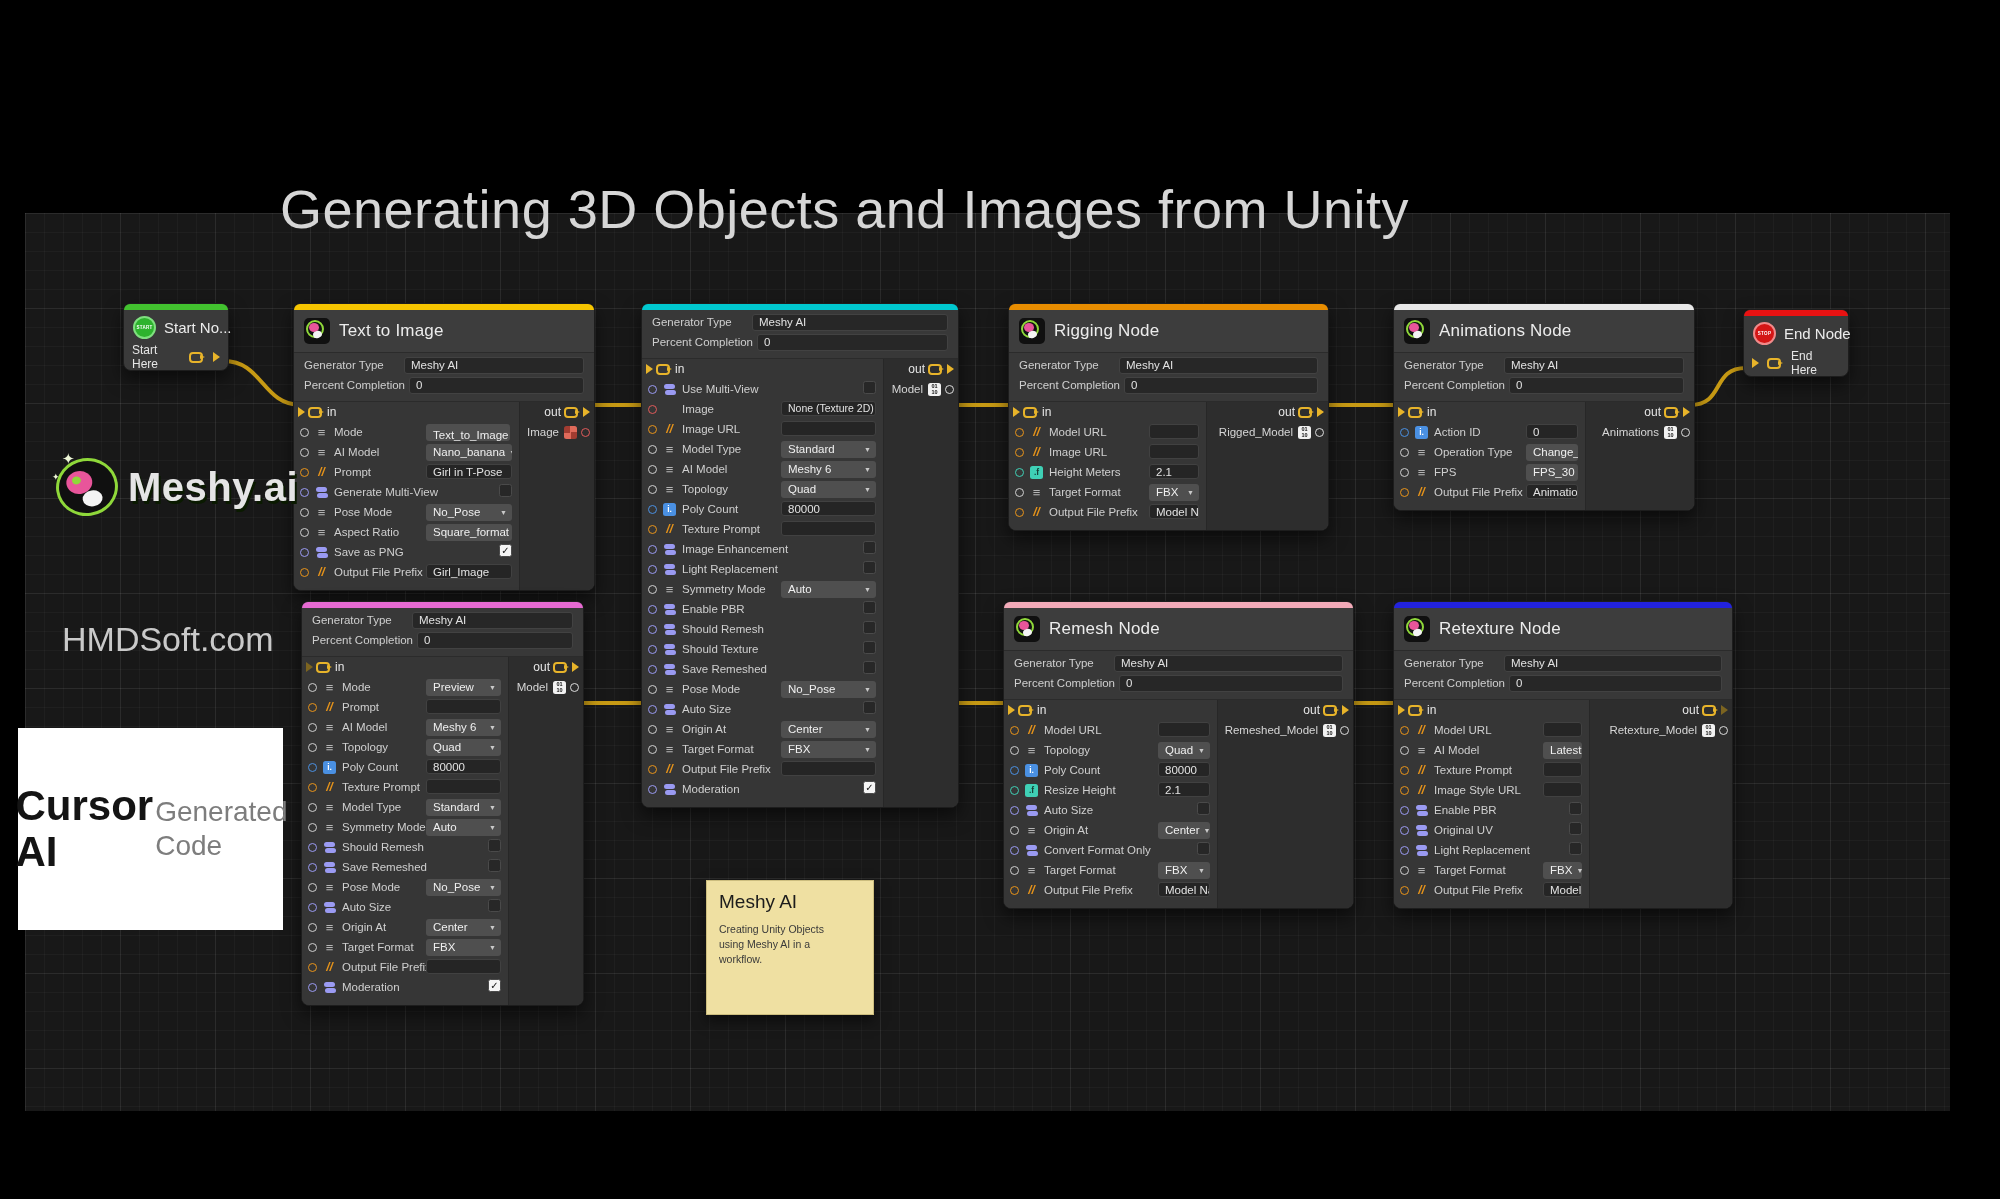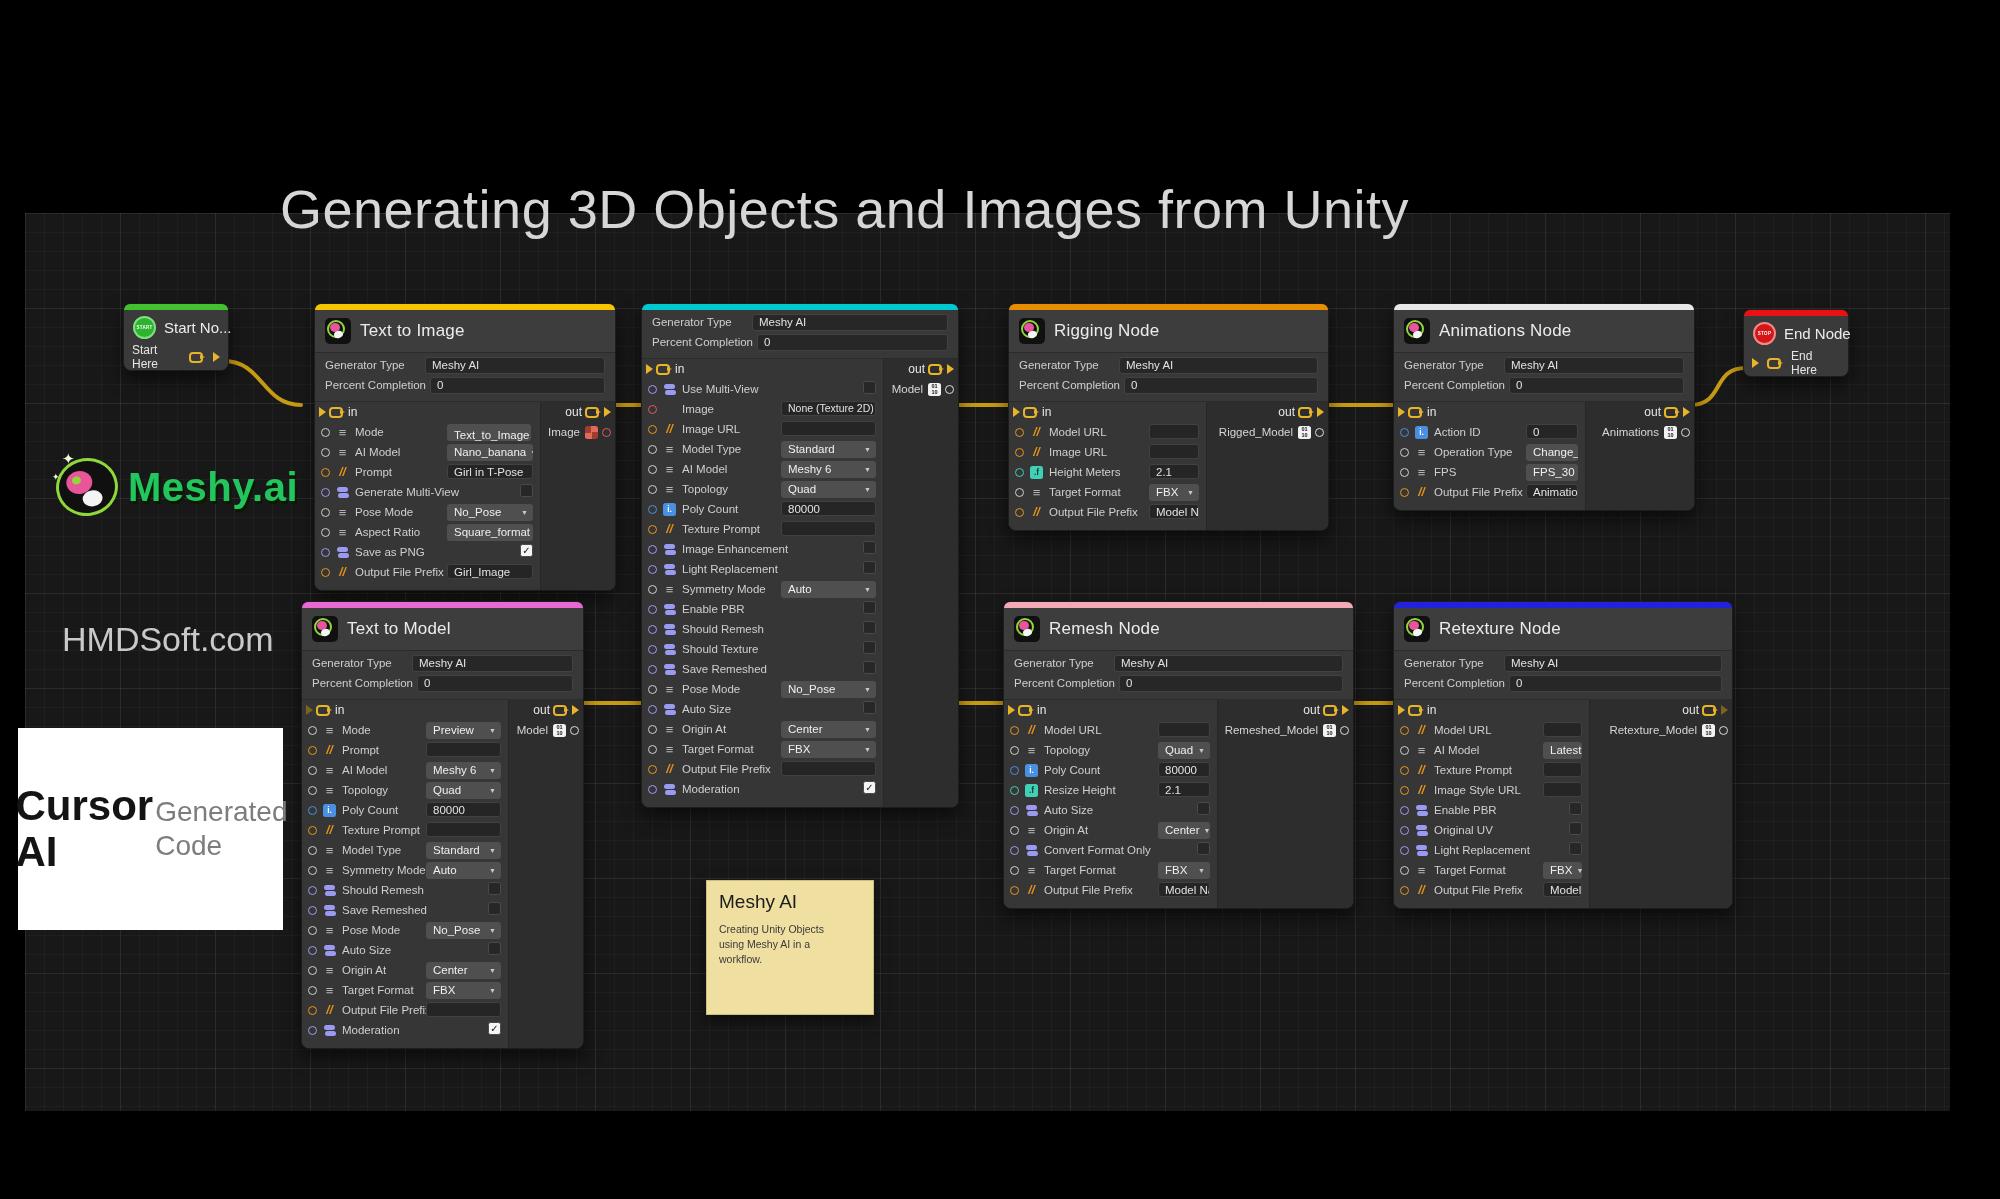--- a/index.html
+++ b/index.html
@@ -99,21 +99,21 @@
 
   
   #meshy-logo{position:absolute;left:56px;top:458px;display:flex;align-items:center;gap:10px;}
   #meshy-logo .spark{position:absolute;color:#eef7d8;font-size:15px;left:6px;top:-8px;}
   #meshy-logo .spark2{position:absolute;color:#eef7d8;font-size:9px;left:-4px;top:14px;}
   .mascot{width:62px;height:58px;background:#101010;border-radius:50%;position:relative;
     border:3px solid #8fd83a;box-sizing:border-box;transform:rotate(-8deg);}
   .mascot .m2{position:absolute;left:8px;top:9px;width:26px;height:23px;background:#e8559a;border-radius:50%;}
   .mascot .m4{position:absolute;left:14px;top:14px;width:9px;height:8px;background:#8fd83a;border-radius:50%;}
   .mascot .m3{position:absolute;left:22px;top:30px;width:20px;height:16px;background:#f4f4f4;border-radius:50%;}
-  #meshy-logo .wordmark{font-size:40px;font-weight:800;color:#22c55e;letter-spacing:.5px;
+  #meshy-logo .wordmark{font-size:40px;font-weight:800;color:#e5e5e5;letter-spacing:.5px;
     text-shadow:2px 3px 0 #0a1a00;}
   #hmdsoft{position:absolute;left:62px;top:620px;font-size:34px;color:#c9c9c9;}
   #cursor-box{position:absolute;left:18px;top:728px;width:265px;height:202px;background:#fff;
     display:flex;flex-direction:row;align-items:center;justify-content:center;gap:2px;}
   #cursor-box .ct{font-size:42px;font-weight:bold;color:#141414;line-height:1.1;}
   #cursor-box .cs{font-size:28px;color:#7d7d7d;line-height:1.2;}
 </style>
 </head>
 <body>
 
@@ -135,21 +135,21 @@
         <div class="shead">
           <span class="badge start">START</span>
           <span class="stitle">Start No...</span>
         </div>
         <div class="srow right">
           <span class="flbl">Start Here</span>
           <span class="ic-flow"></span>
           <span class="tri"></span>
         </div>
       </div>
-      <div class="node" style="left: 314px; top: 303px; width: 300px;">
+      <div class="node" style="left: 293px; top: 303px; width: 300px;">
         <div class="bar" style="background: rgb(246, 197, 0);"></div>
         <div class="head">
           <span class="micon">
             <i class="m1"></i>
             <i class="m2"></i>
             <i class="m3"></i>
           </span>
           <span class="ntitle">Text to Image</span>
         </div>
         <div class="props">
@@ -565,28 +565,20 @@
           <span class="stitle">End Node</span>
         </div>
         <div class="srow ">
           <span class="tri"></span>
           <span class="ic-flow"></span>
           <span class="flbl">End Here</span>
         </div>
       </div>
       <div class="node" style="left: 301px; top: 601px; width: 281px;">
         <div class="bar" style="background: rgb(230, 106, 210);"></div>
-        <div class="head">
-          <span class="micon">
-            <i class="m1"></i>
-            <i class="m2"></i>
-            <i class="m3"></i>
-          </span>
-          <span class="ntitle">Text to Model</span>
-        </div>
         <div class="props">
           <div class="prow">
             <span class="plabel">Generator Type</span>
             <span class="pfield">Meshy AI</span>
           </div>
           <div class="prow">
             <span class="plabel">Percent Completion</span>
             <span class="pfield">0</span>
           </div>
         </div>

